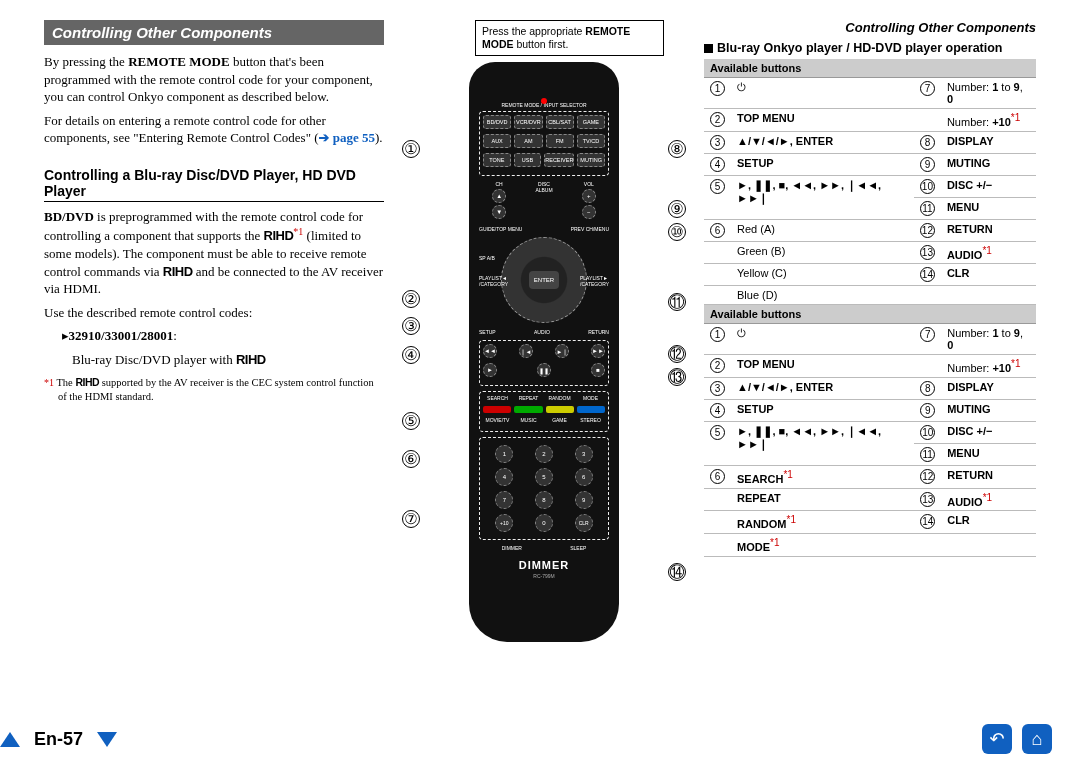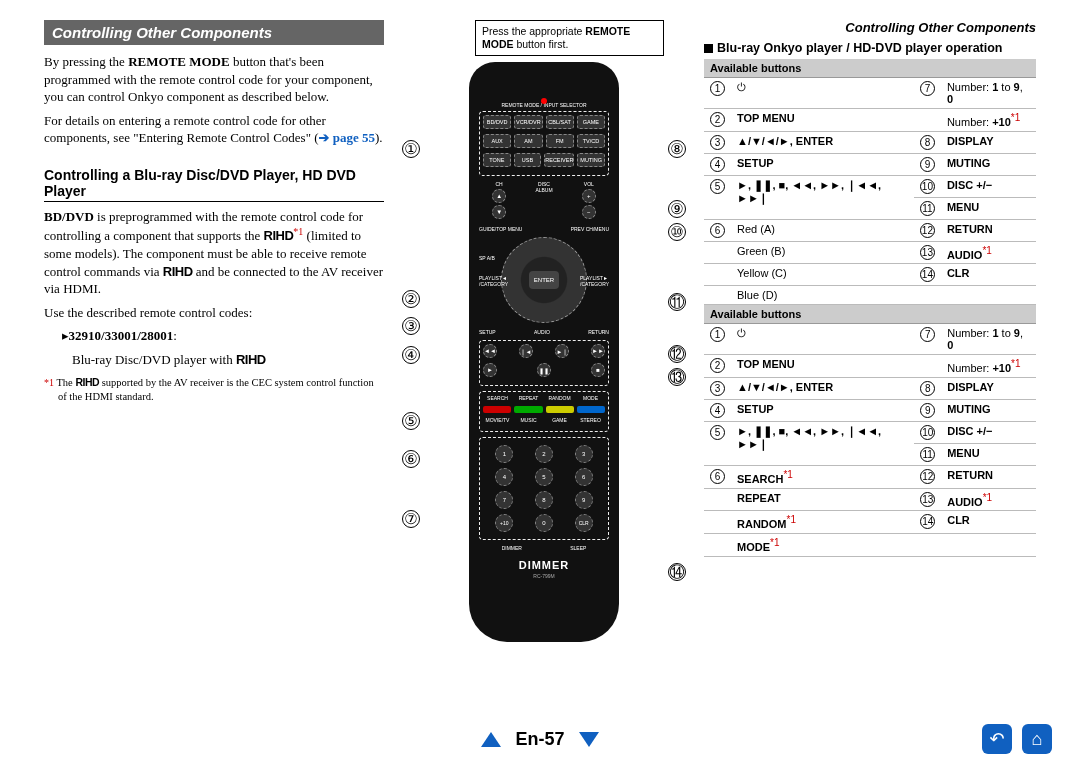--- a/index.html
+++ b/index.html
@@ -36,21 +36,21 @@
   .num-label{position:absolute;font-family:"Times New Roman";font-size:15px;background:#fff;width:18px;height:18px;border:1px solid #000;border-radius:50%;display:flex;align-items:center;justify-content:center}
   
   .tbl-title{font-family:Arial,sans-serif;font-weight:bold;font-size:12.5px;margin:4px 0 4px}
   .tbl-title .sq{display:inline-block;width:9px;height:9px;background:#000;margin-right:4px;vertical-align:middle}
   table{width:100%;border-collapse:collapse;font-family:Arial,sans-serif;font-size:11px}
   th{background:#ccc;text-align:left;padding:3px 6px;font-size:11px;border-bottom:1px solid #999}
   td{padding:3px 6px;border-bottom:1px solid #bbb;vertical-align:top}
   td.n{width:24px;font-family:"Times New Roman";font-size:12px}
   .circ{display:inline-block;width:15px;height:15px;border:1px solid #000;border-radius:50%;text-align:center;line-height:14px;font-size:10px;font-family:Arial}
   
-  .footer{position:absolute;bottom:14px;left:0;right:0;display:flex;justify-content:center;align-items:center;font-family:Arial,sans-serif;font-weight:bold;font-size:18px}
+  .footer{position:absolute;bottom:14px;left:0;right:0;display:flex;align-items:center;font-family:Arial,sans-serif;font-weight:bold;font-size:18px}
   .tri{width:0;height:0;border-left:10px solid transparent;border-right:10px solid transparent;cursor:pointer}
   .tri.up{border-bottom:15px solid #1060c0;margin-right:14px}
   .tri.dn{border-top:15px solid #1060c0;margin-left:14px}
   .nav-icons{position:absolute;right:28px;bottom:10px;display:flex;gap:10px}
   .nav-icons .ic{width:30px;height:30px;background:#1060c0;border-radius:6px;display:flex;align-items:center;justify-content:center;color:#fff;font-size:18px;cursor:pointer}
   .arr{font-family:Arial}
 </style>
 </head>
 <body>
 

